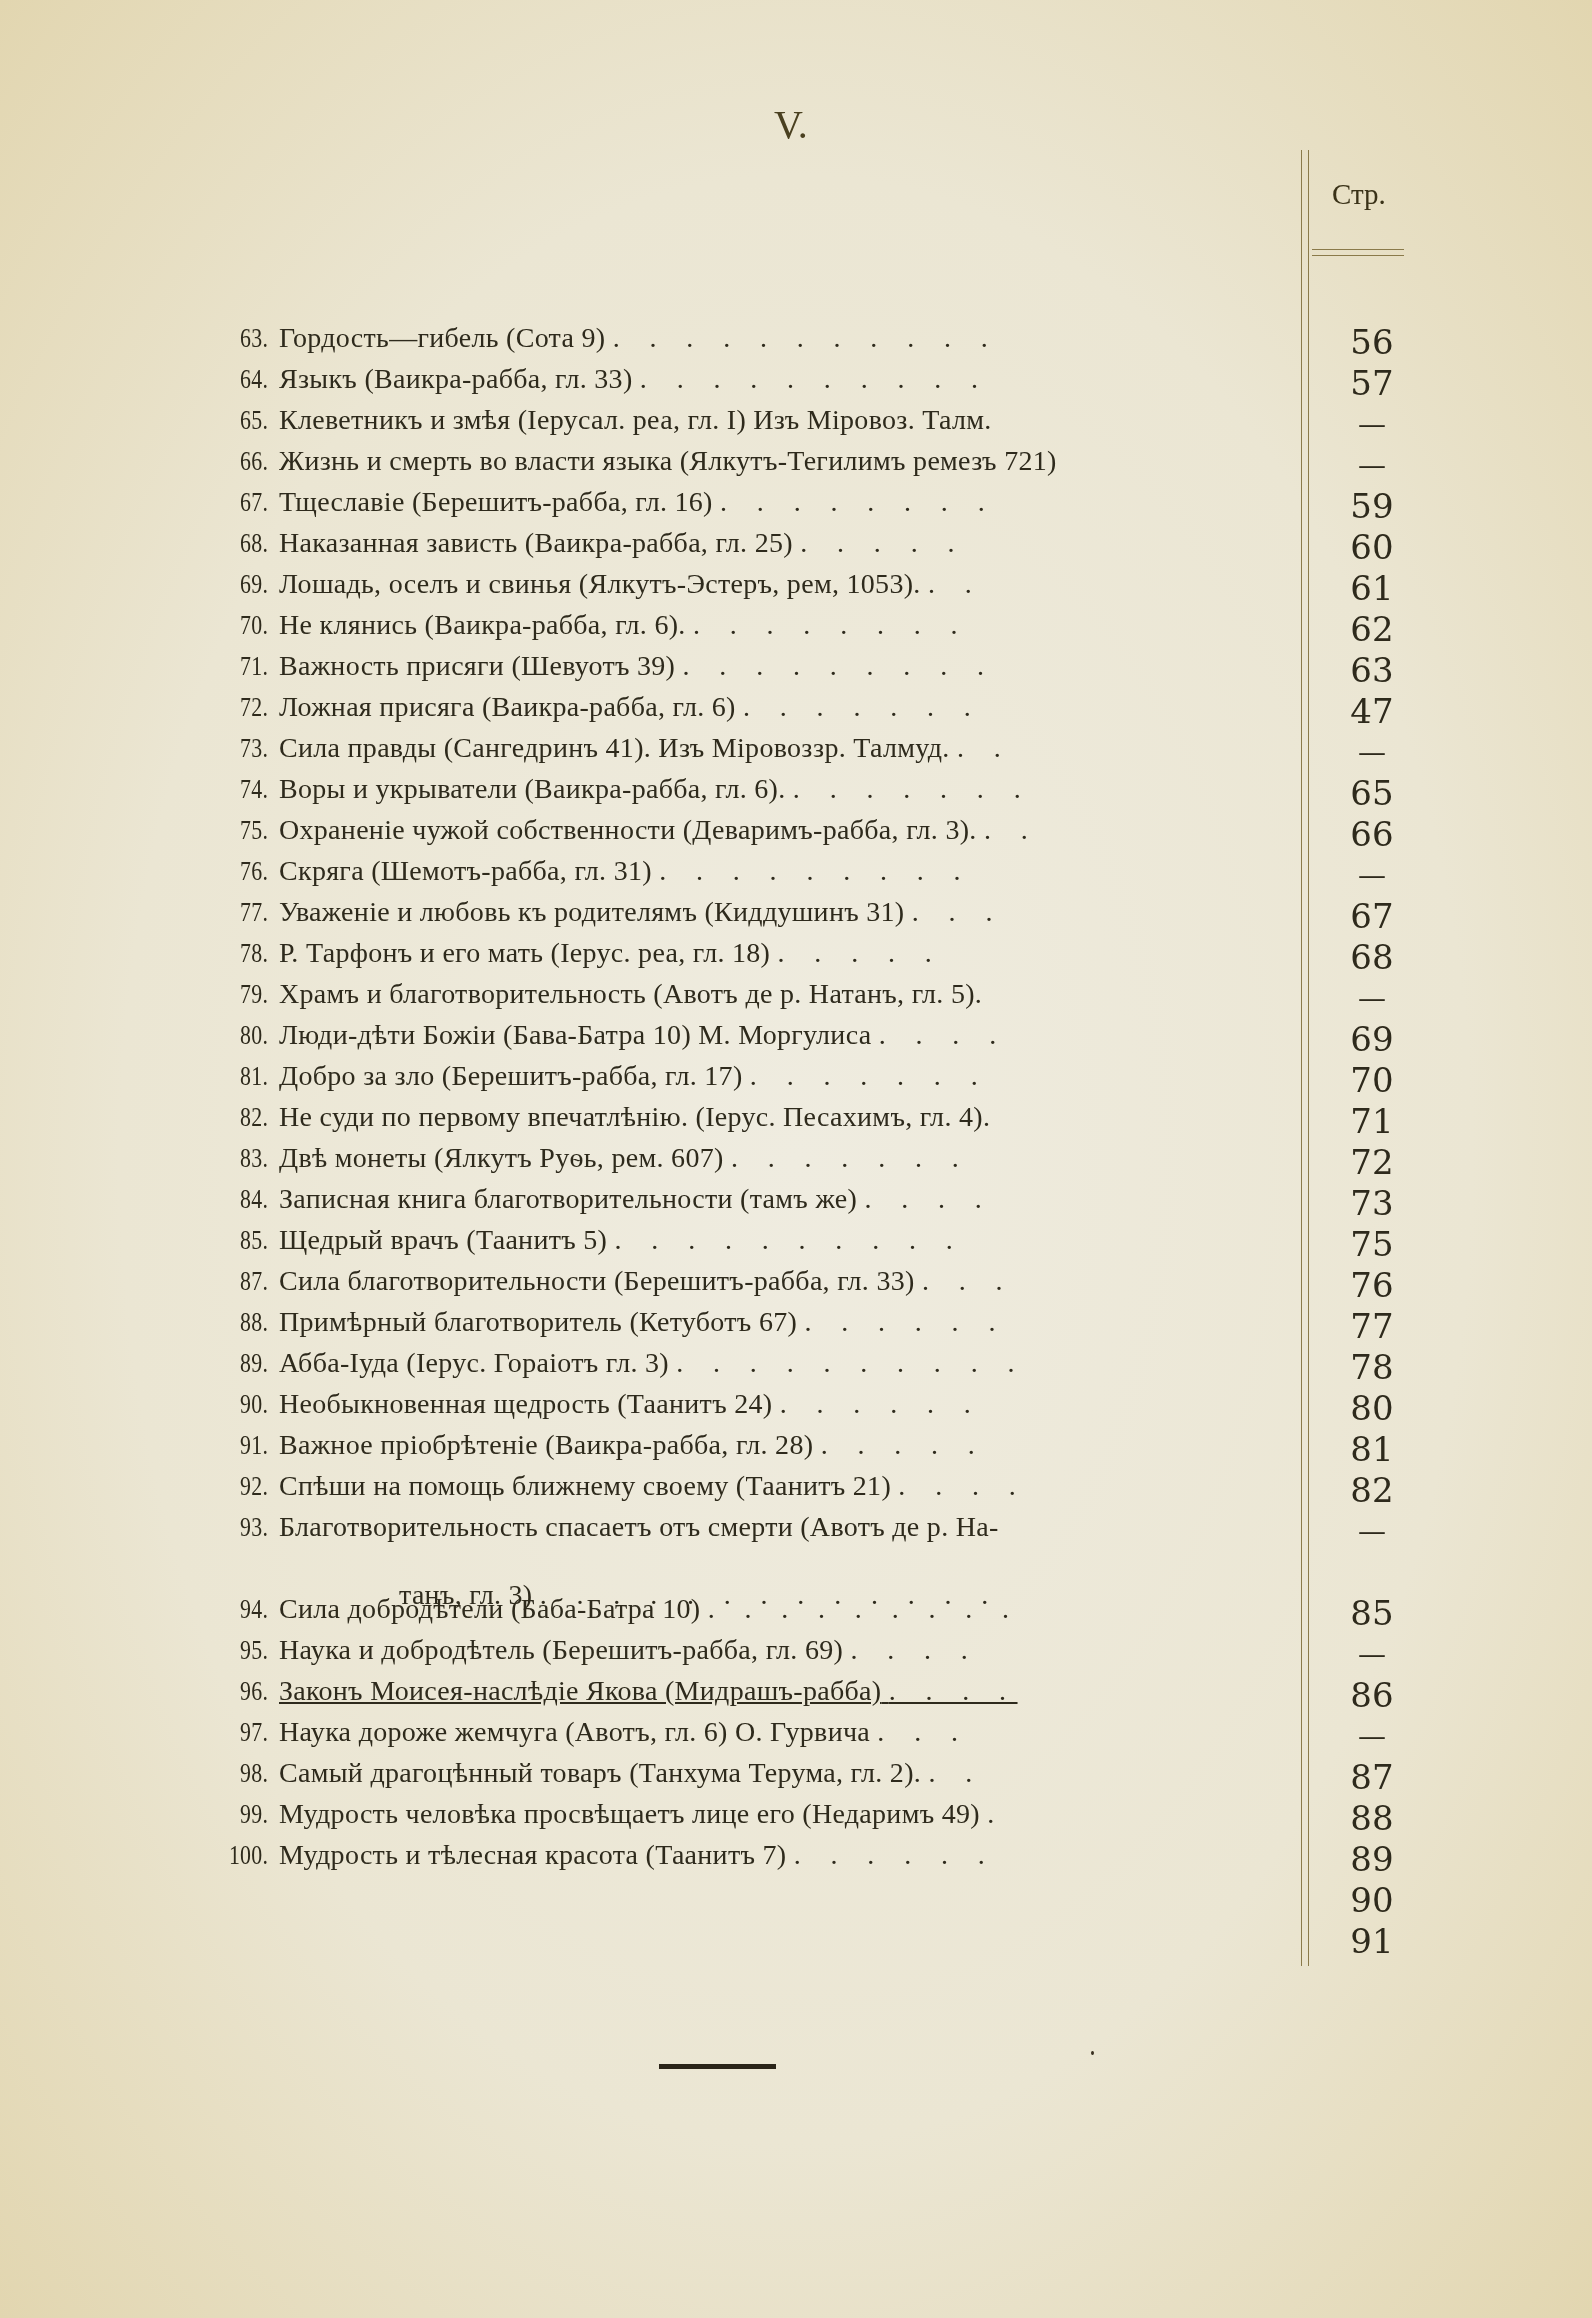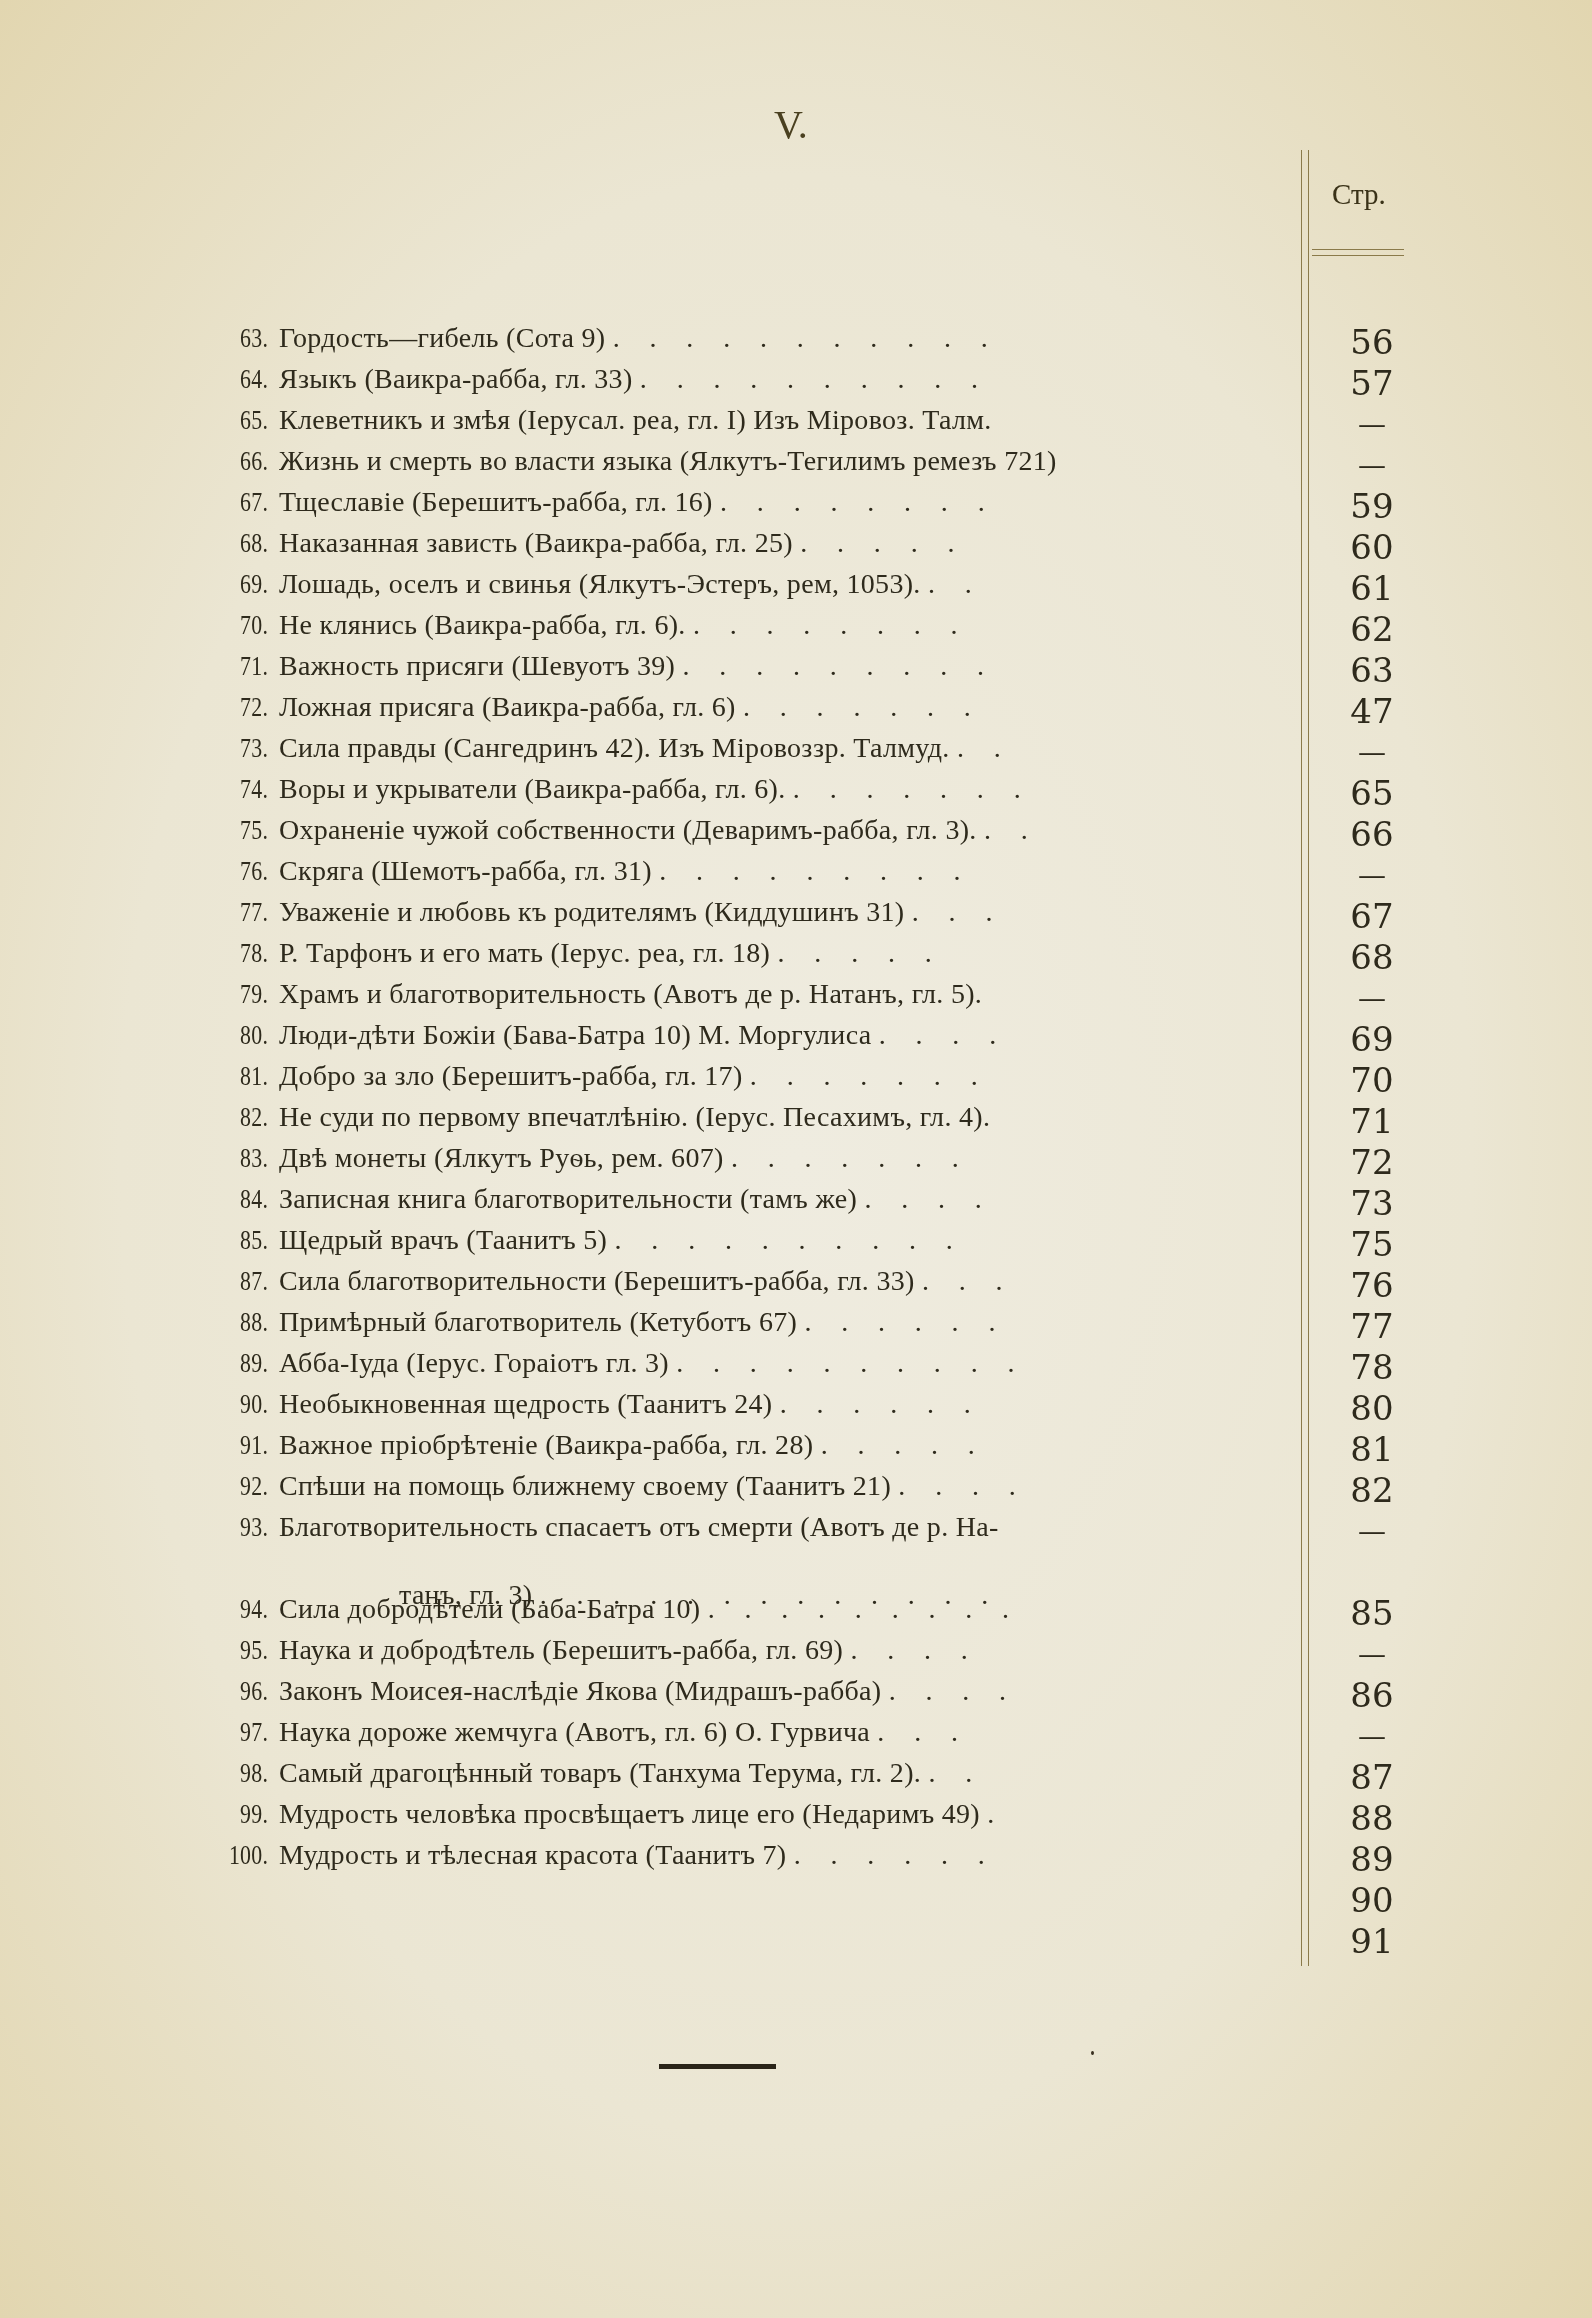--- a/index.html
+++ b/index.html
@@ -102,21 +102,21 @@
     <div class="row">
       <span class="num">71.</span>
       <span class="title"><span class="condensed" style="transform: scaleX(1);"><span class="t">Важность присяги (Шевуотъ 39)</span> <span class="dots">. . . . . . . . .</span></span></span>
     </div>
     <div class="row">
       <span class="num">72.</span>
       <span class="title"><span class="condensed" style="transform: scaleX(1);"><span class="t">Ложная присяга (Ваикра-рабба, гл. 6)</span> <span class="dots">. . . . . . .</span></span></span>
     </div>
     <div class="row">
       <span class="num">73.</span>
-      <span class="title"><span class="condensed" style="transform: scaleX(1);"><span class="t">Сила правды (Сангедринъ 42). Изъ Міровоззр. Талмуд.</span> <span class="dots">. .</span></span></span>
+      <span class="title"><span class="condensed" style="transform: scaleX(1);"><span class="t">Сила правды (Сангедринъ 41). Изъ Міровоззр. Талмуд.</span> <span class="dots">. .</span></span></span>
     </div>
     <div class="row">
       <span class="num">74.</span>
       <span class="title"><span class="condensed" style="transform: scaleX(1);"><span class="t">Воры и укрыватели (Ваикра-рабба, гл. 6).</span> <span class="dots">. . . . . . .</span></span></span>
     </div>
     <div class="row">
       <span class="num">75.</span>
       <span class="title"><span class="condensed" style="transform: scaleX(1);"><span class="t">Охраненіе чужой собственности (Деваримъ-рабба, гл. 3).</span> <span class="dots">. .</span></span></span>
     </div>
     <div class="row">
@@ -194,21 +194,21 @@
     <div class="row">
       <span class="num">94.</span>
       <span class="title"><span class="condensed" style="transform: scaleX(1);"><span class="t">Сила добродѣтели (Баба-Батра 10)</span> <span class="dots">. . . . . . . . .</span></span></span>
     </div>
     <div class="row">
       <span class="num">95.</span>
       <span class="title"><span class="condensed" style="transform: scaleX(1);"><span class="t">Наука и добродѣтель (Берешитъ-рабба, гл. 69)</span> <span class="dots">. . . .</span></span></span>
     </div>
     <div class="row">
       <span class="num">96.</span>
-      <span class="title"><span class="condensed" style="transform: scaleX(1);"><span class="t">Законъ Моисея-наслѣдіе Якова (Мидрашъ-рабба)</span> <span class="dots">. . . .</span></span></span>
+      <span class="title"><span class="condensed" style="transform: scaleX(1); text-decoration: underline;"><span class="t">Законъ Моисея-наслѣдіе Якова (Мидрашъ-рабба)</span> <span class="dots">. . . .</span></span></span>
     </div>
     <div class="row">
       <span class="num">97.</span>
       <span class="title"><span class="condensed" style="transform: scaleX(1);"><span class="t">Наука дороже жемчуга (Авотъ, гл. 6) О. Гурвича</span> <span class="dots">. . .</span></span></span>
     </div>
     <div class="row">
       <span class="num">98.</span>
       <span class="title"><span class="condensed" style="transform: scaleX(1);"><span class="t">Самый драгоцѣнный товаръ (Танхума Терума, гл. 2).</span> <span class="dots">. .</span></span></span>
     </div>
     <div class="row">

